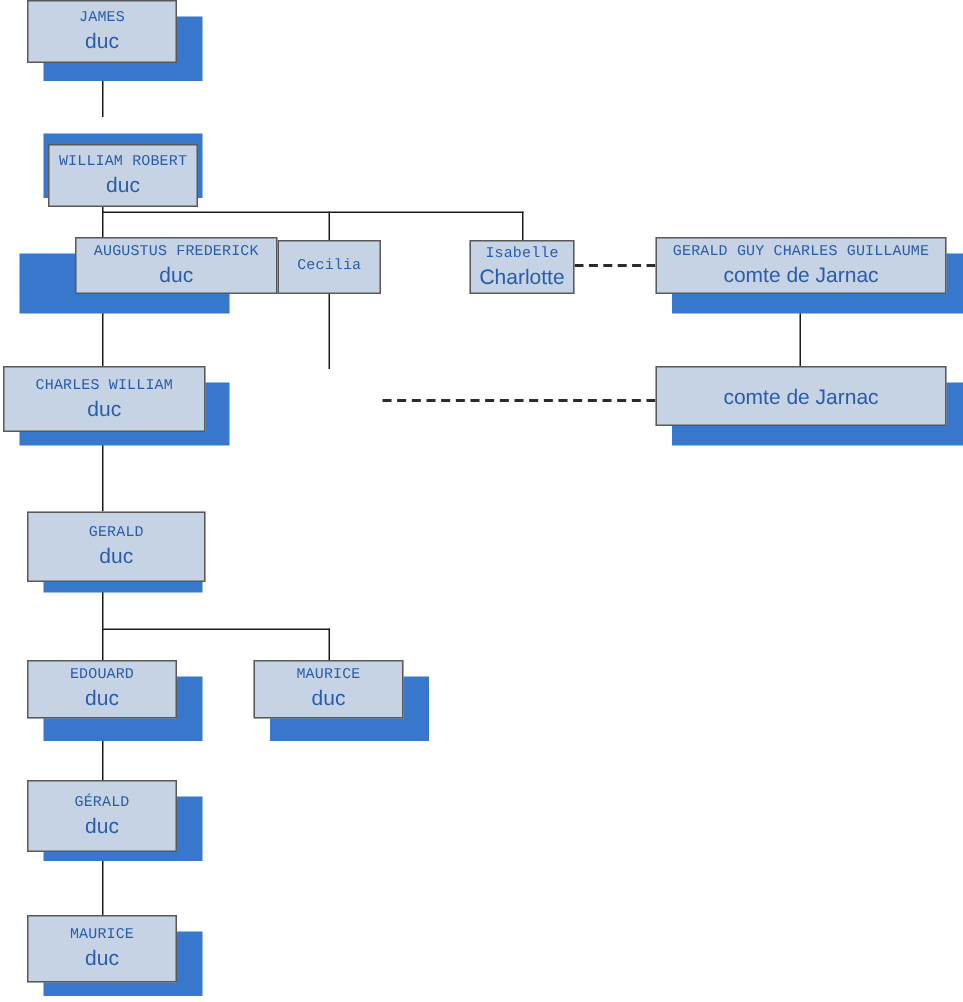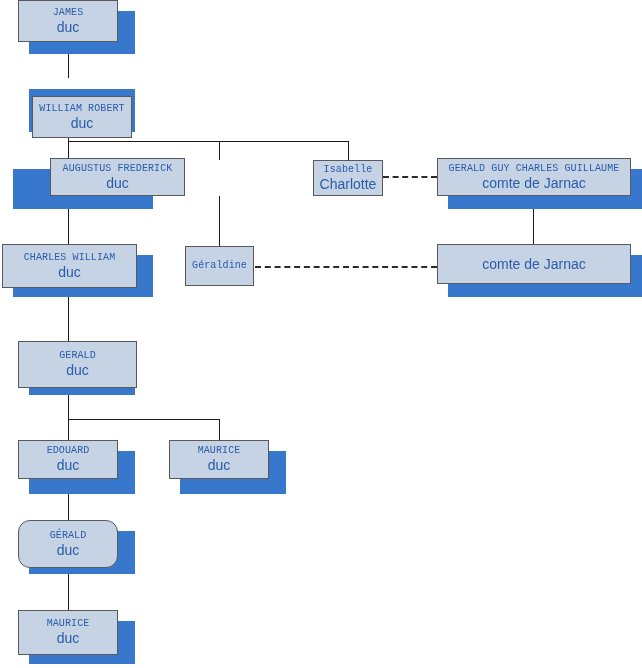--- a/index.html
+++ b/index.html
@@ -127,60 +127,60 @@
   <div class="node" style="left:18px; top:96px; width:100px; height:42px;margin-left:14px;">
     <span class="nm">WILLIAM ROBERT</span>
     <span class="ti">duc</span>
   </div>
 
   <div class="node" style="left:2px; top:158px; width:135px; height:38px;margin-left:48px;">
     <span class="nm">AUGUSTUS FREDERICK</span>
     <span class="ti">duc</span>
   </div>
 
+  <div class="node" style="left:185px; top:160px; width:69px; height:36px;">
+    <span class="nm">Cecilia</span>
+  </div>
 
   <div class="node two-line-name" style="left:313px; top:160px; width:70px; height:36px;">
     <span class="nm">Isabelle</span>
     <span class="ti">Charlotte</span>
   </div>
 
   <div class="node" style="left:437px; top:158px; width:194px; height:38px;">
     <span class="nm">GERALD GUY CHARLES GUILLAUME</span>
     <span class="ti">comte de Jarnac</span>
   </div>
 
   <div class="node" style="left:2px; top:244px; width:135px; height:44px;">
     <span class="nm">CHARLES WILLIAM</span>
     <span class="ti">duc</span>
   </div>
 
-  <div class="node" style="left:185px; top:246px; width:69px; height:40px;">
-    <span class="nm">Géraldine</span>
-  </div>
 
   <div class="node" style="left:437px; top:244px; width:194px; height:40px;">
     <span class="ti">comte de Jarnac</span>
   </div>
 
   <div class="node" style="left:18px; top:341px; width:119px; height:47px;">
     <span class="nm">GERALD</span>
     <span class="ti">duc</span>
   </div>
 
   <div class="node" style="left:18px; top:440px; width:100px; height:39px;text-align:center;">
     <span class="nm">EDOUARD</span>
     <span class="ti">duc</span>
   </div>
 
   <div class="node" style="left:169px; top:440px; width:100px; height:39px;">
     <span class="nm">MAURICE</span>
     <span class="ti">duc</span>
   </div>
 
-  <div class="node" style="left:18px; top:520px; width:100px; height:48px;border-radius:12px;">
+  <div class="node" style="left:18px; top:520px; width:100px; height:48px;">
     <span class="nm">GÉRALD</span>
     <span class="ti">duc</span>
   </div>
 
   <div class="node" style="left:18px; top:610px; width:100px; height:45px;">
     <span class="nm">MAURICE</span>
     <span class="ti">duc</span>
   </div>
 
 </div>

